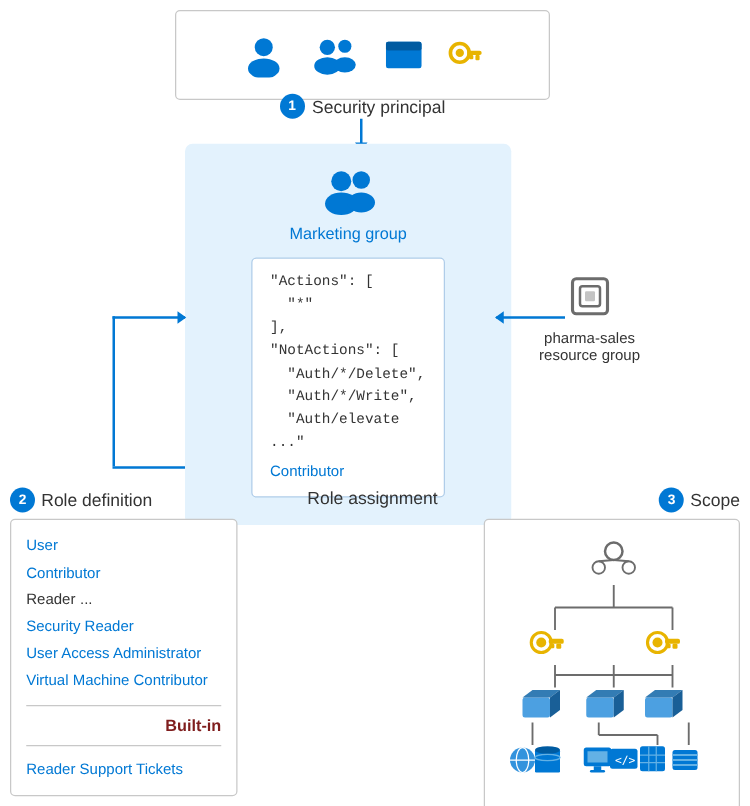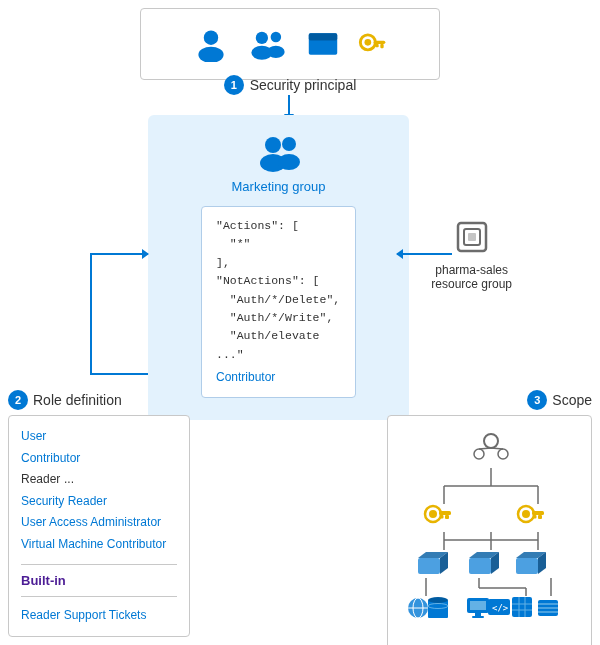--- a/index.html
+++ b/index.html
@@ -234,22 +234,22 @@
       line-height: 1.8;
     }
     .role-divider {
       border: none;
       border-top: 1.5px solid #c8c8c8;
       margin: 8px 0;
     }
     .role-section-title {
       font-weight: bold;
       font-size: 13px;
-      color: #4c1d95;
-      text-align: left;
+      color: #7f1d1d;
+      text-align: right;
       margin: 4px 0 2px;
     }
 
     
     .scope-panel {
       position: absolute;
       top: 415px;
       right: 8px;
       width: 205px;
       border: 1.5px solid #c8c8c8;
@@ -356,20 +356,21 @@
       <rect x="18" y="18" width="8" height="8" rx="1" fill="#6c6c6c" opacity="0.4"></rect>
     </svg>
     <div class="rg-label">pharma-sales<br>resource group</div>
   </div>
 
   <div class="role-definition-title">
     <span class="circle-num">2</span>
     <span>Role definition</span>
   </div>
 
+  <div class="role-assignment-title">Role assignment</div>
 
   <div class="scope-title">
     <span class="circle-num">3</span>
     <span>Scope</span>
   </div>
 
   <div class="role-def-panel">
     <span class="role-link">User</span>
     <span class="role-link">Contributor</span>
     <span class="role-text">Reader</span>

